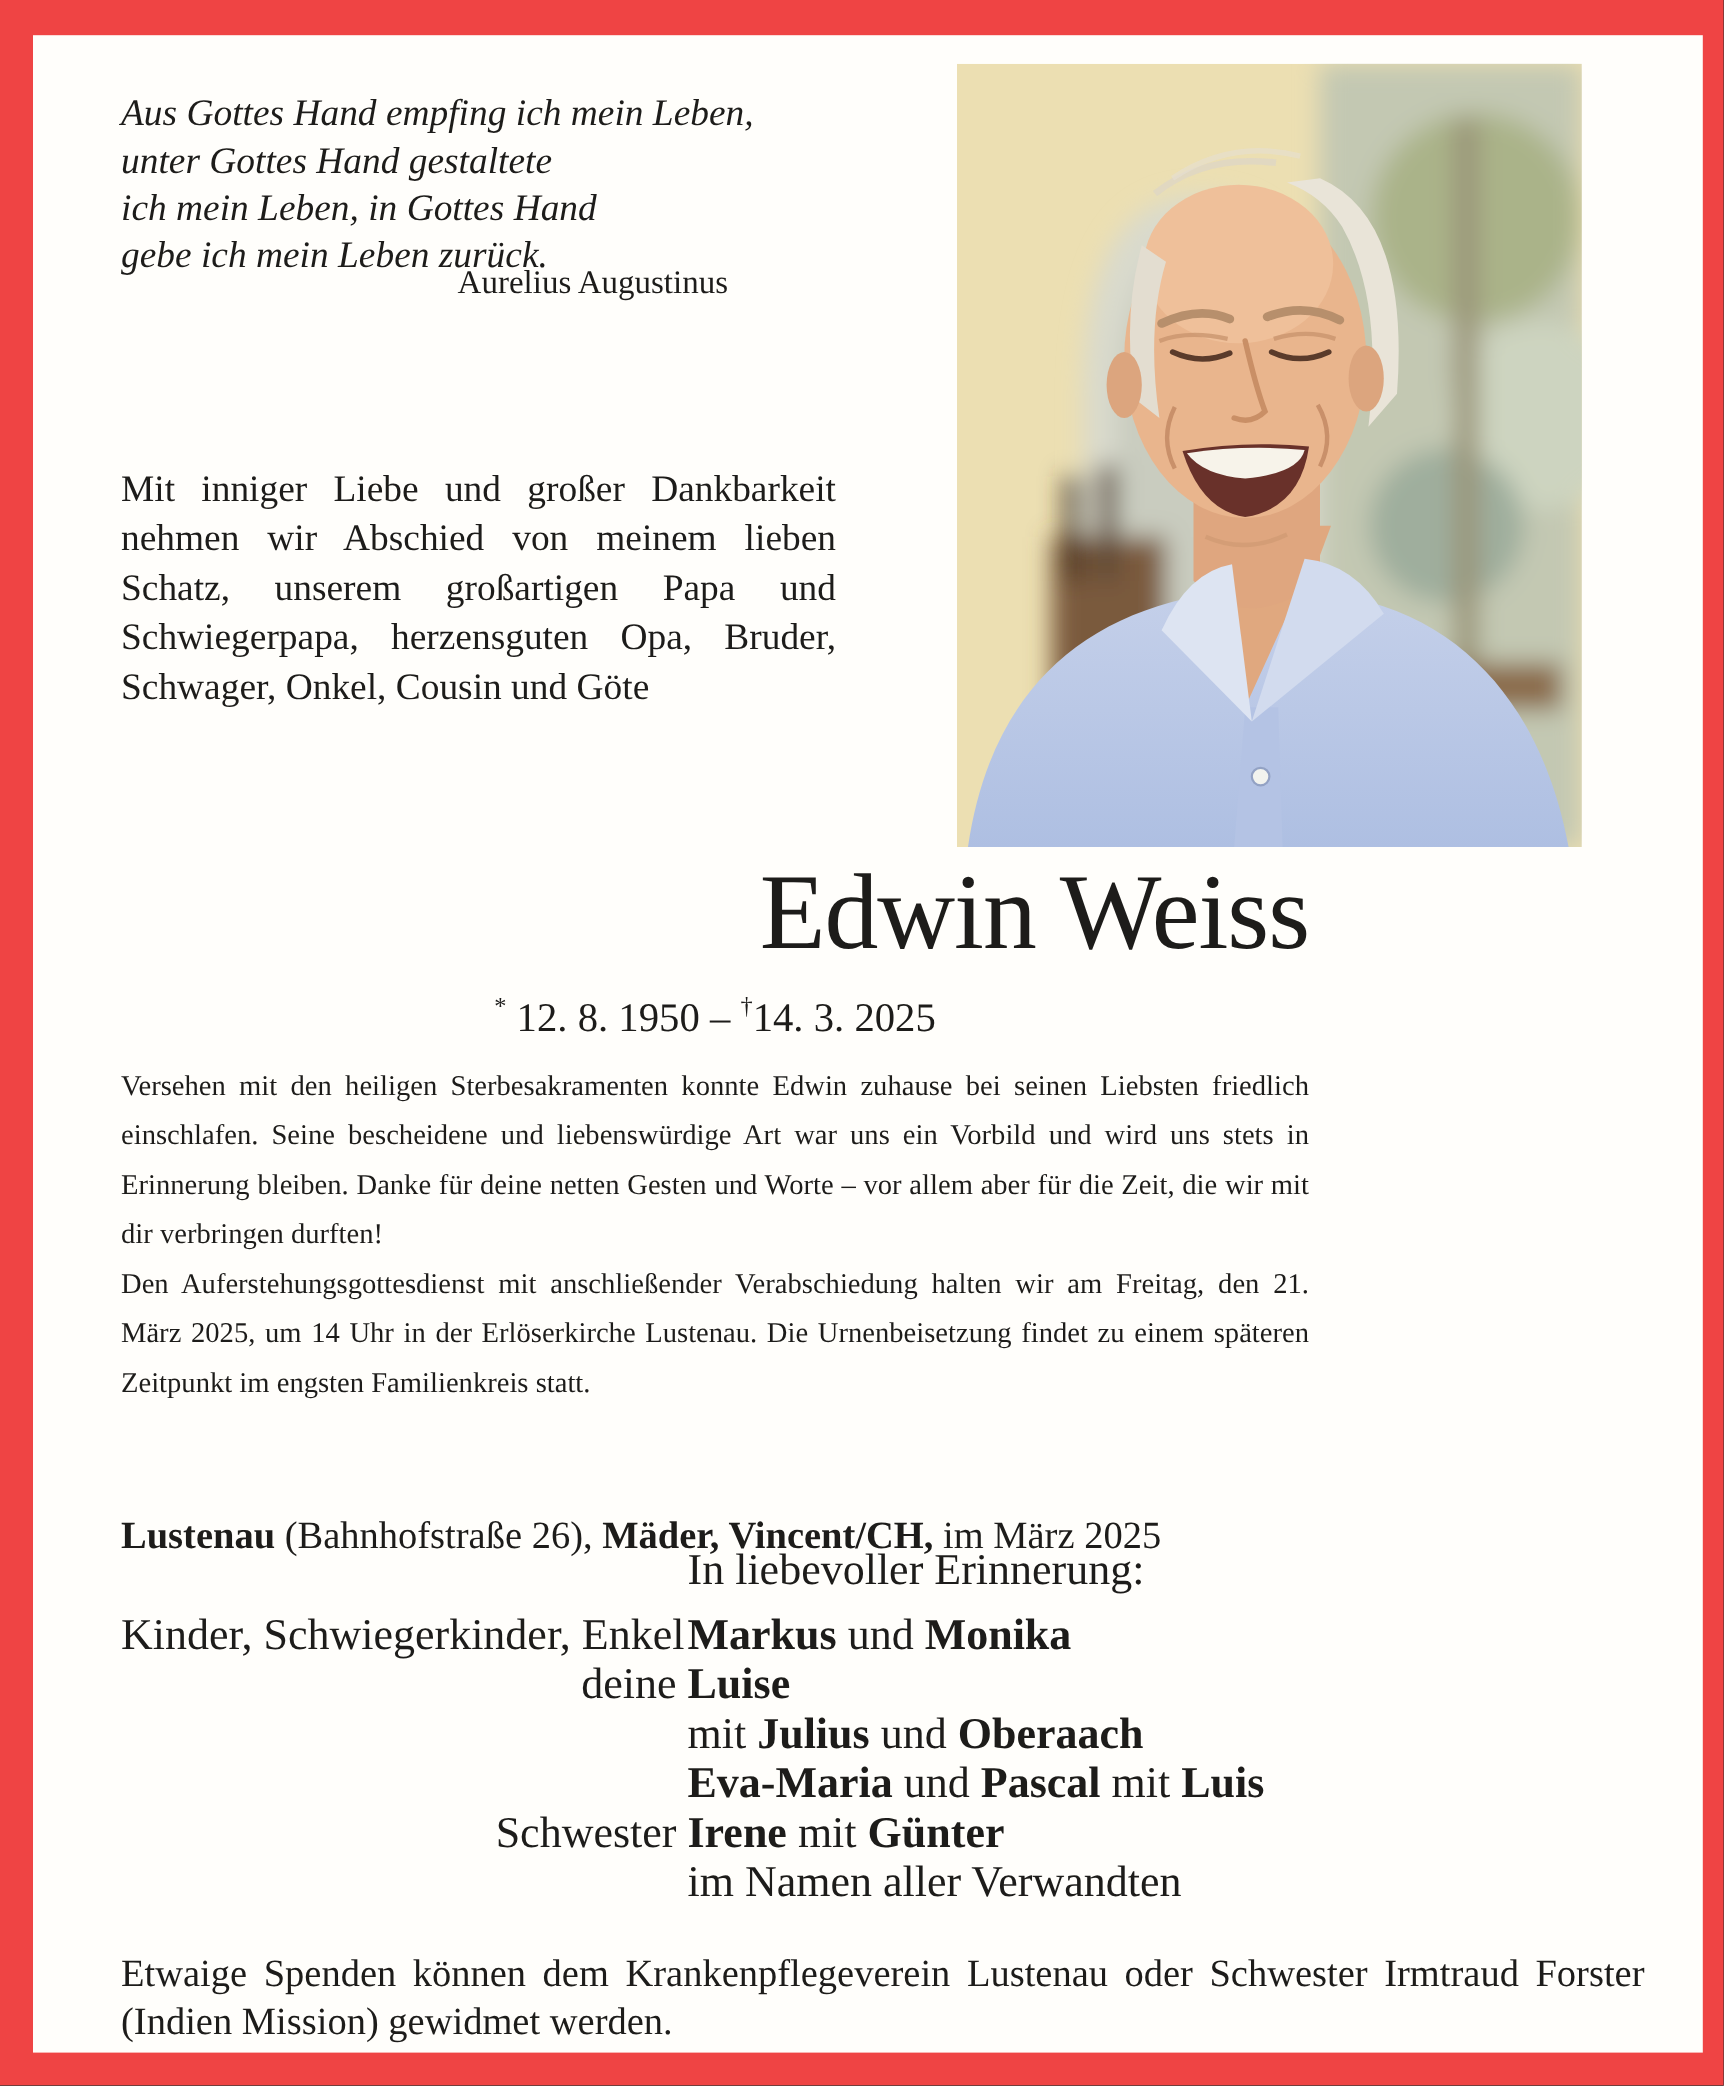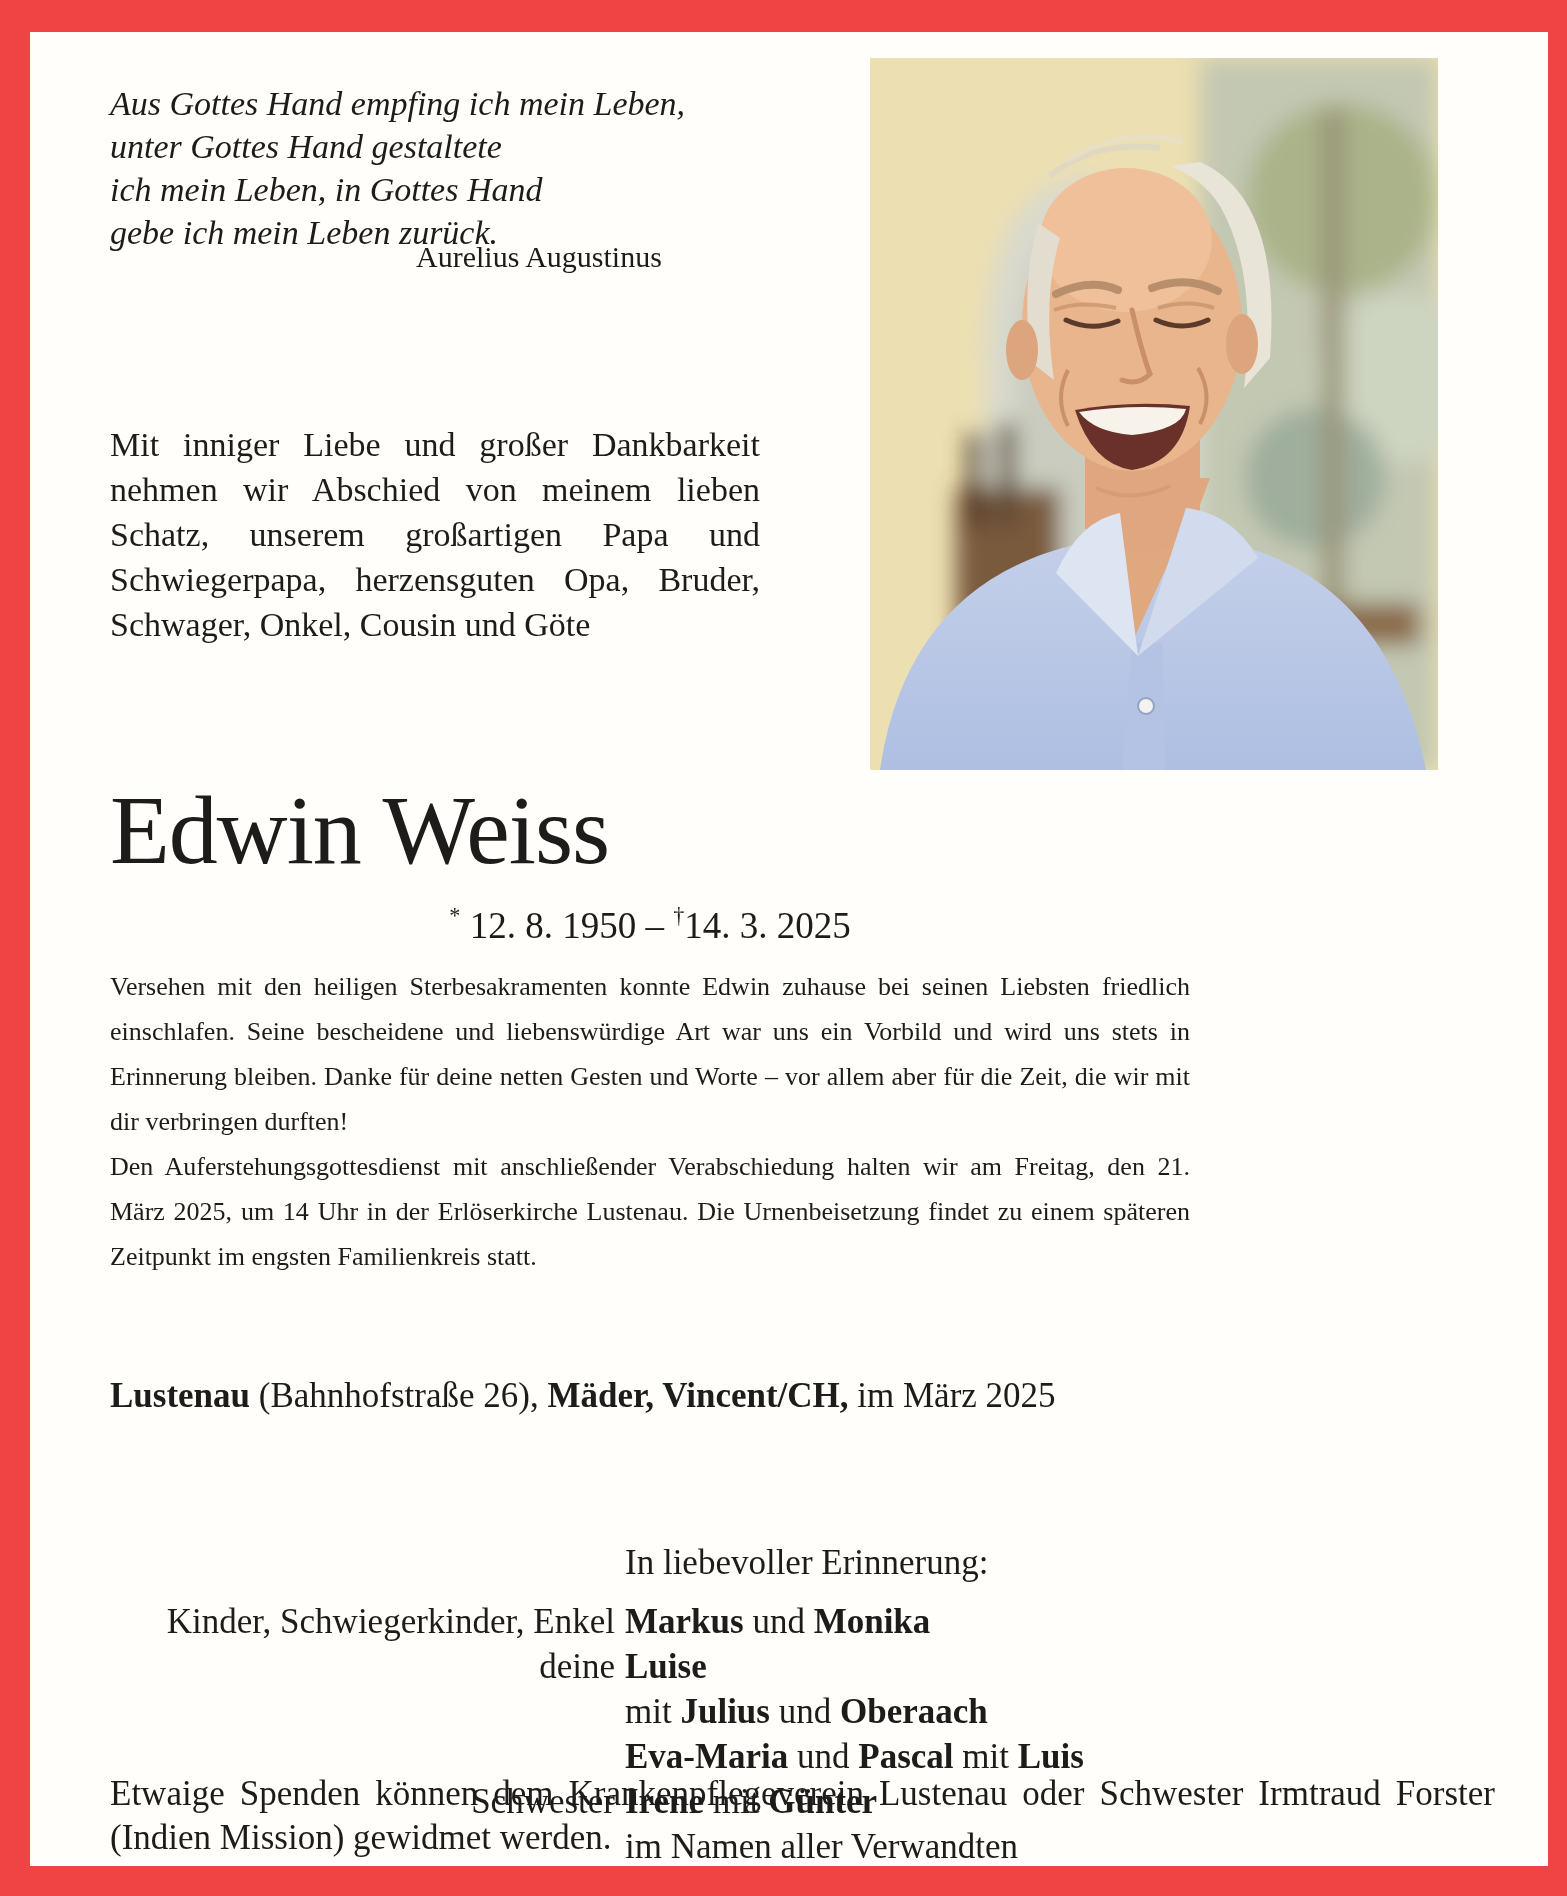--- a/index.html
+++ b/index.html
@@ -5,28 +5,28 @@
   html,body{margin:0;padding:0;background:#191919;}
   .sheet{position:relative;width:1567px;height:1896px;background:#ef4444;
          font-family:"Liberation Serif",serif;color:#1d1c1a;overflow:hidden;}
   .page{position:absolute;left:30px;top:32px;width:1518px;height:1834px;background:#fffefb;}
   .abs{position:absolute;}
   .quote{left:80px;top:50px;width:640px;font-style:italic;font-size:34px;line-height:43px;}
   .attr{left:386px;top:208px;font-size:30px;}
   .photo{left:840px;top:26px;width:568px;height:712px;}
   .photo svg{display:block;width:100%;height:100%;}
   .intro{left:80px;top:390px;width:650px;font-size:34px;line-height:45px;text-align:justify;hyphens:manual;}
-  .nameblock{left:80px;top:742px;width:1080px;text-align:left;font-size:98px;letter-spacing:-1px;}
+  .nameblock{left:80px;top:742px;width:1080px;text-align:right;font-size:98px;letter-spacing:-1px;}
   .dates{left:80px;top:872px;width:1080px;text-align:center;font-size:37px;font-weight:400;}
   .sup{font-size:60%;vertical-align:super;position:relative;top:-2px;}
   .bodytext{left:80px;top:932px;width:1080px;font-size:26px;line-height:45px;text-align:justify;hyphens:manual;}
   .bodytext p{margin:0;}
   .location{left:80px;top:1344px;width:1200px;font-size:35px;}
   .b{font-weight:700;text-align:right;}
-  .rem{left:80px;top:1508px;width:1200px;font-size:35px;line-height:45px;}
+  .rem{left:80px;top:1372px;width:1200px;font-size:40px;line-height:45px;}
   .rrow{display:flex;}
   .rrow.head{margin-bottom:14px;}
   .rlabel{flex:0 0 505px;width:505px;text-align:right;white-space:nowrap;}
   .rnames{margin-left:10px;white-space:nowrap;}
   .don{left:80px;top:1740px;width:1385px;font-size:35px;line-height:44px;text-align:justify;hyphens:manual;}
 </style>
 </head>
 <body>
 
 <div class="sheet">

